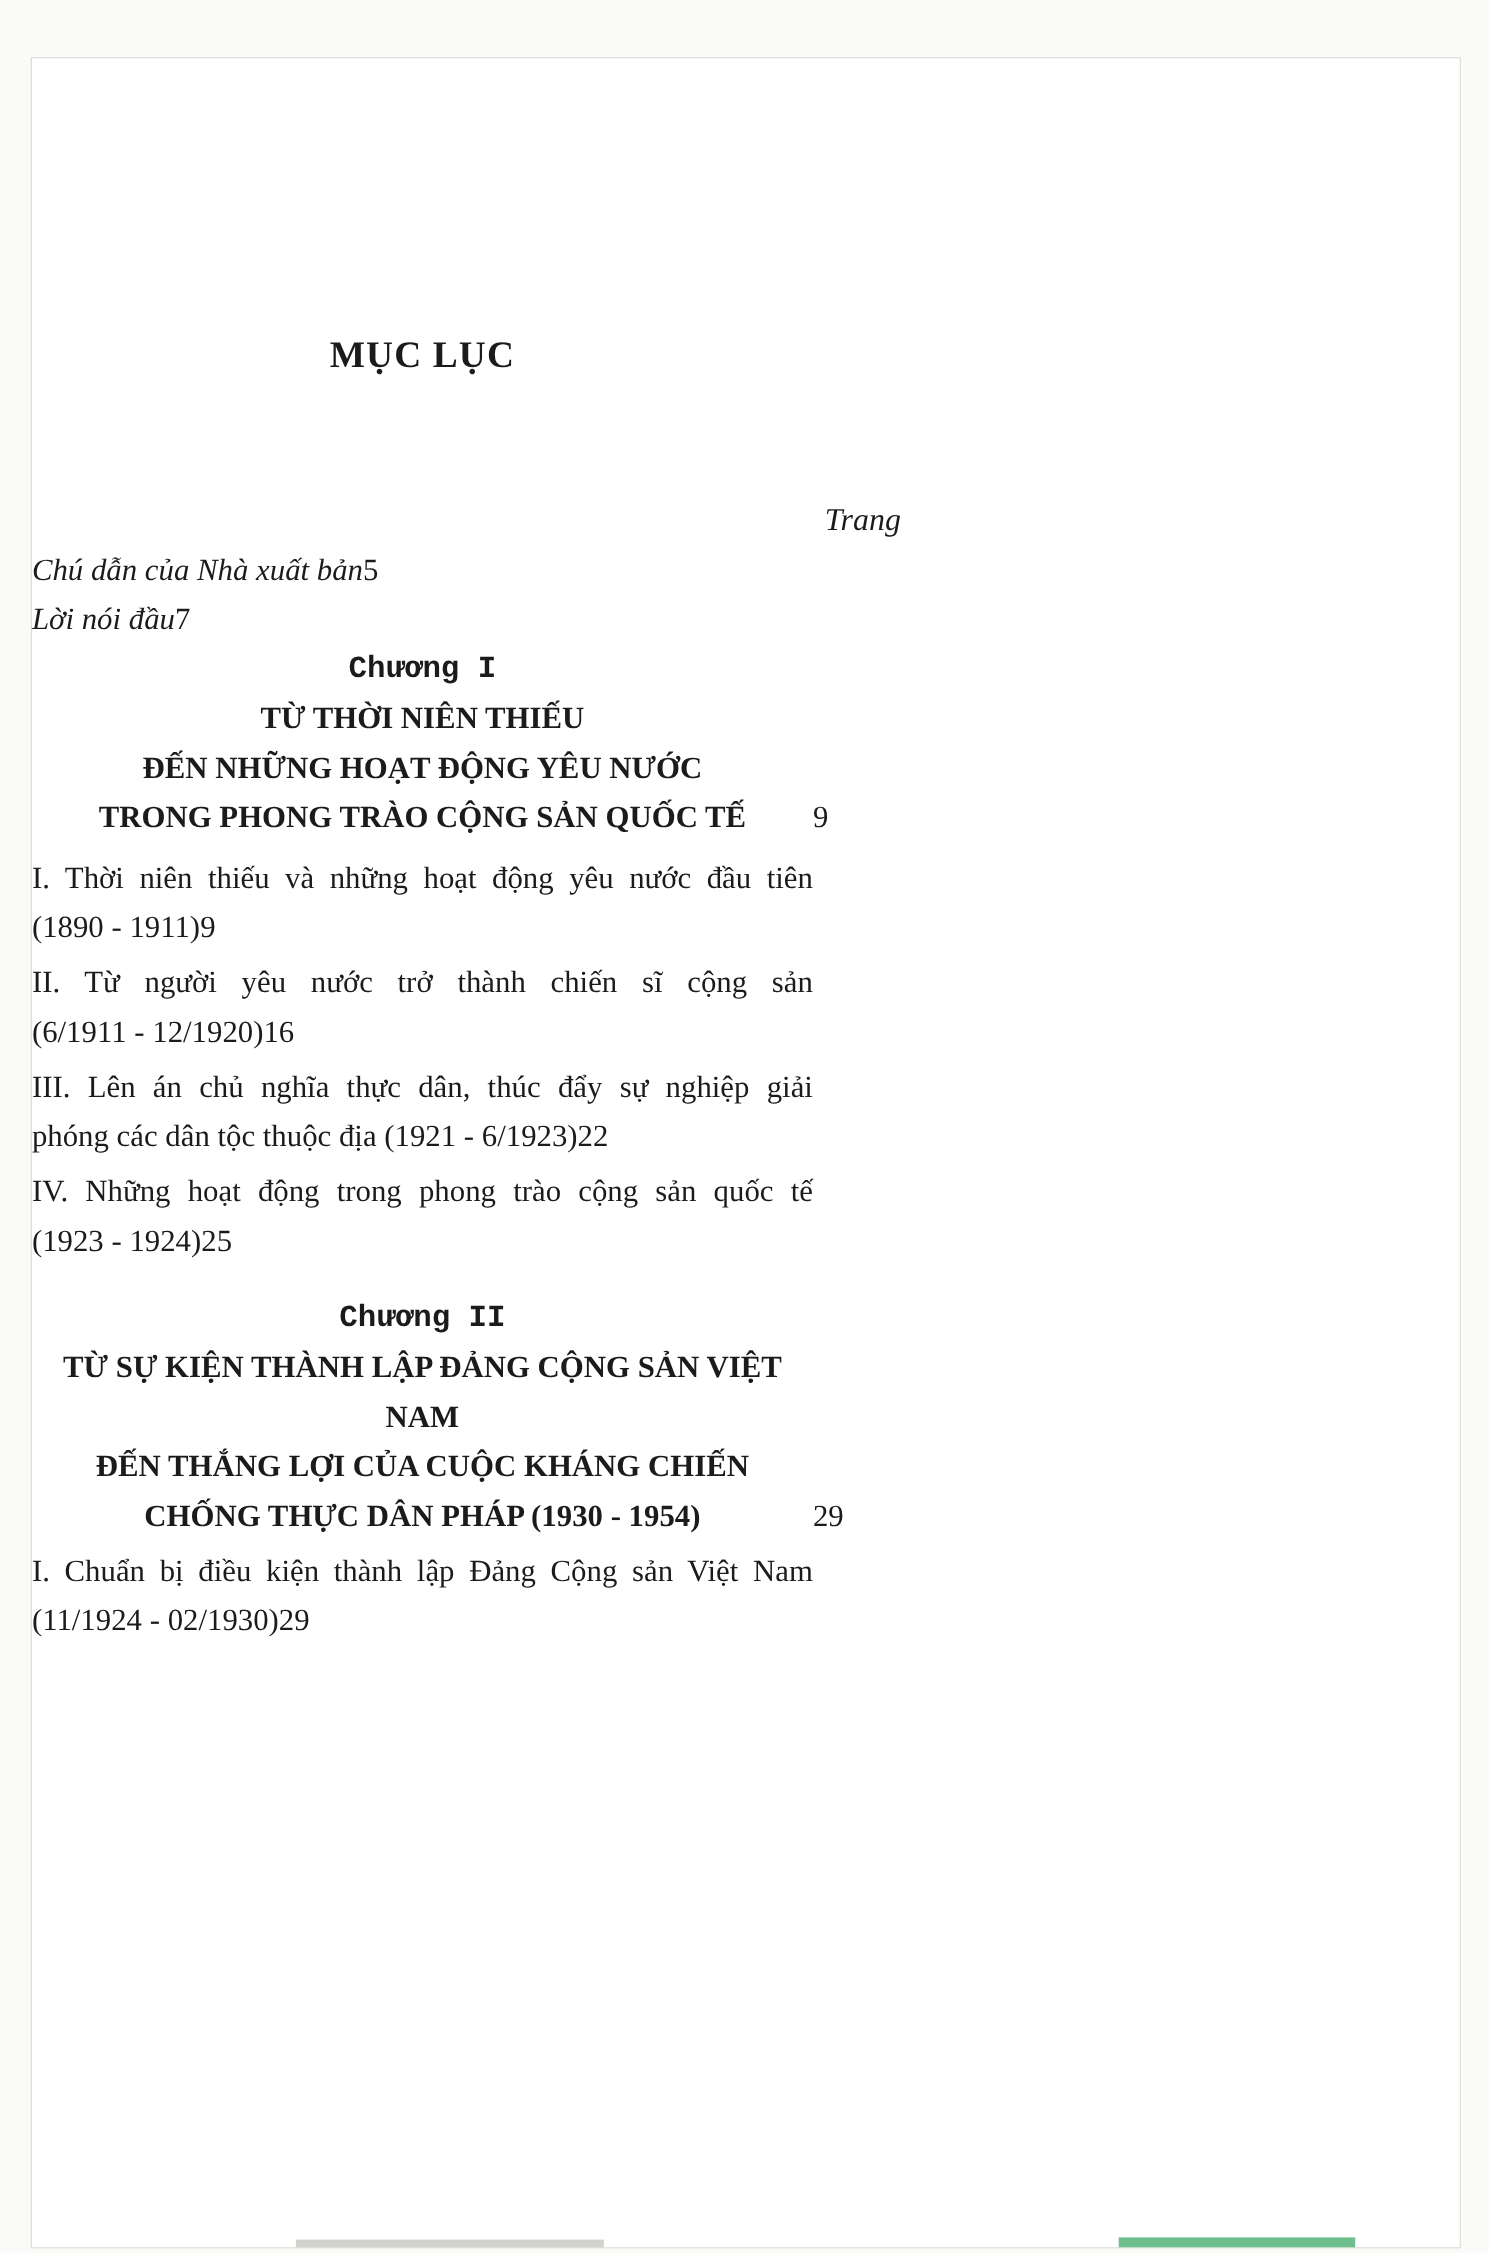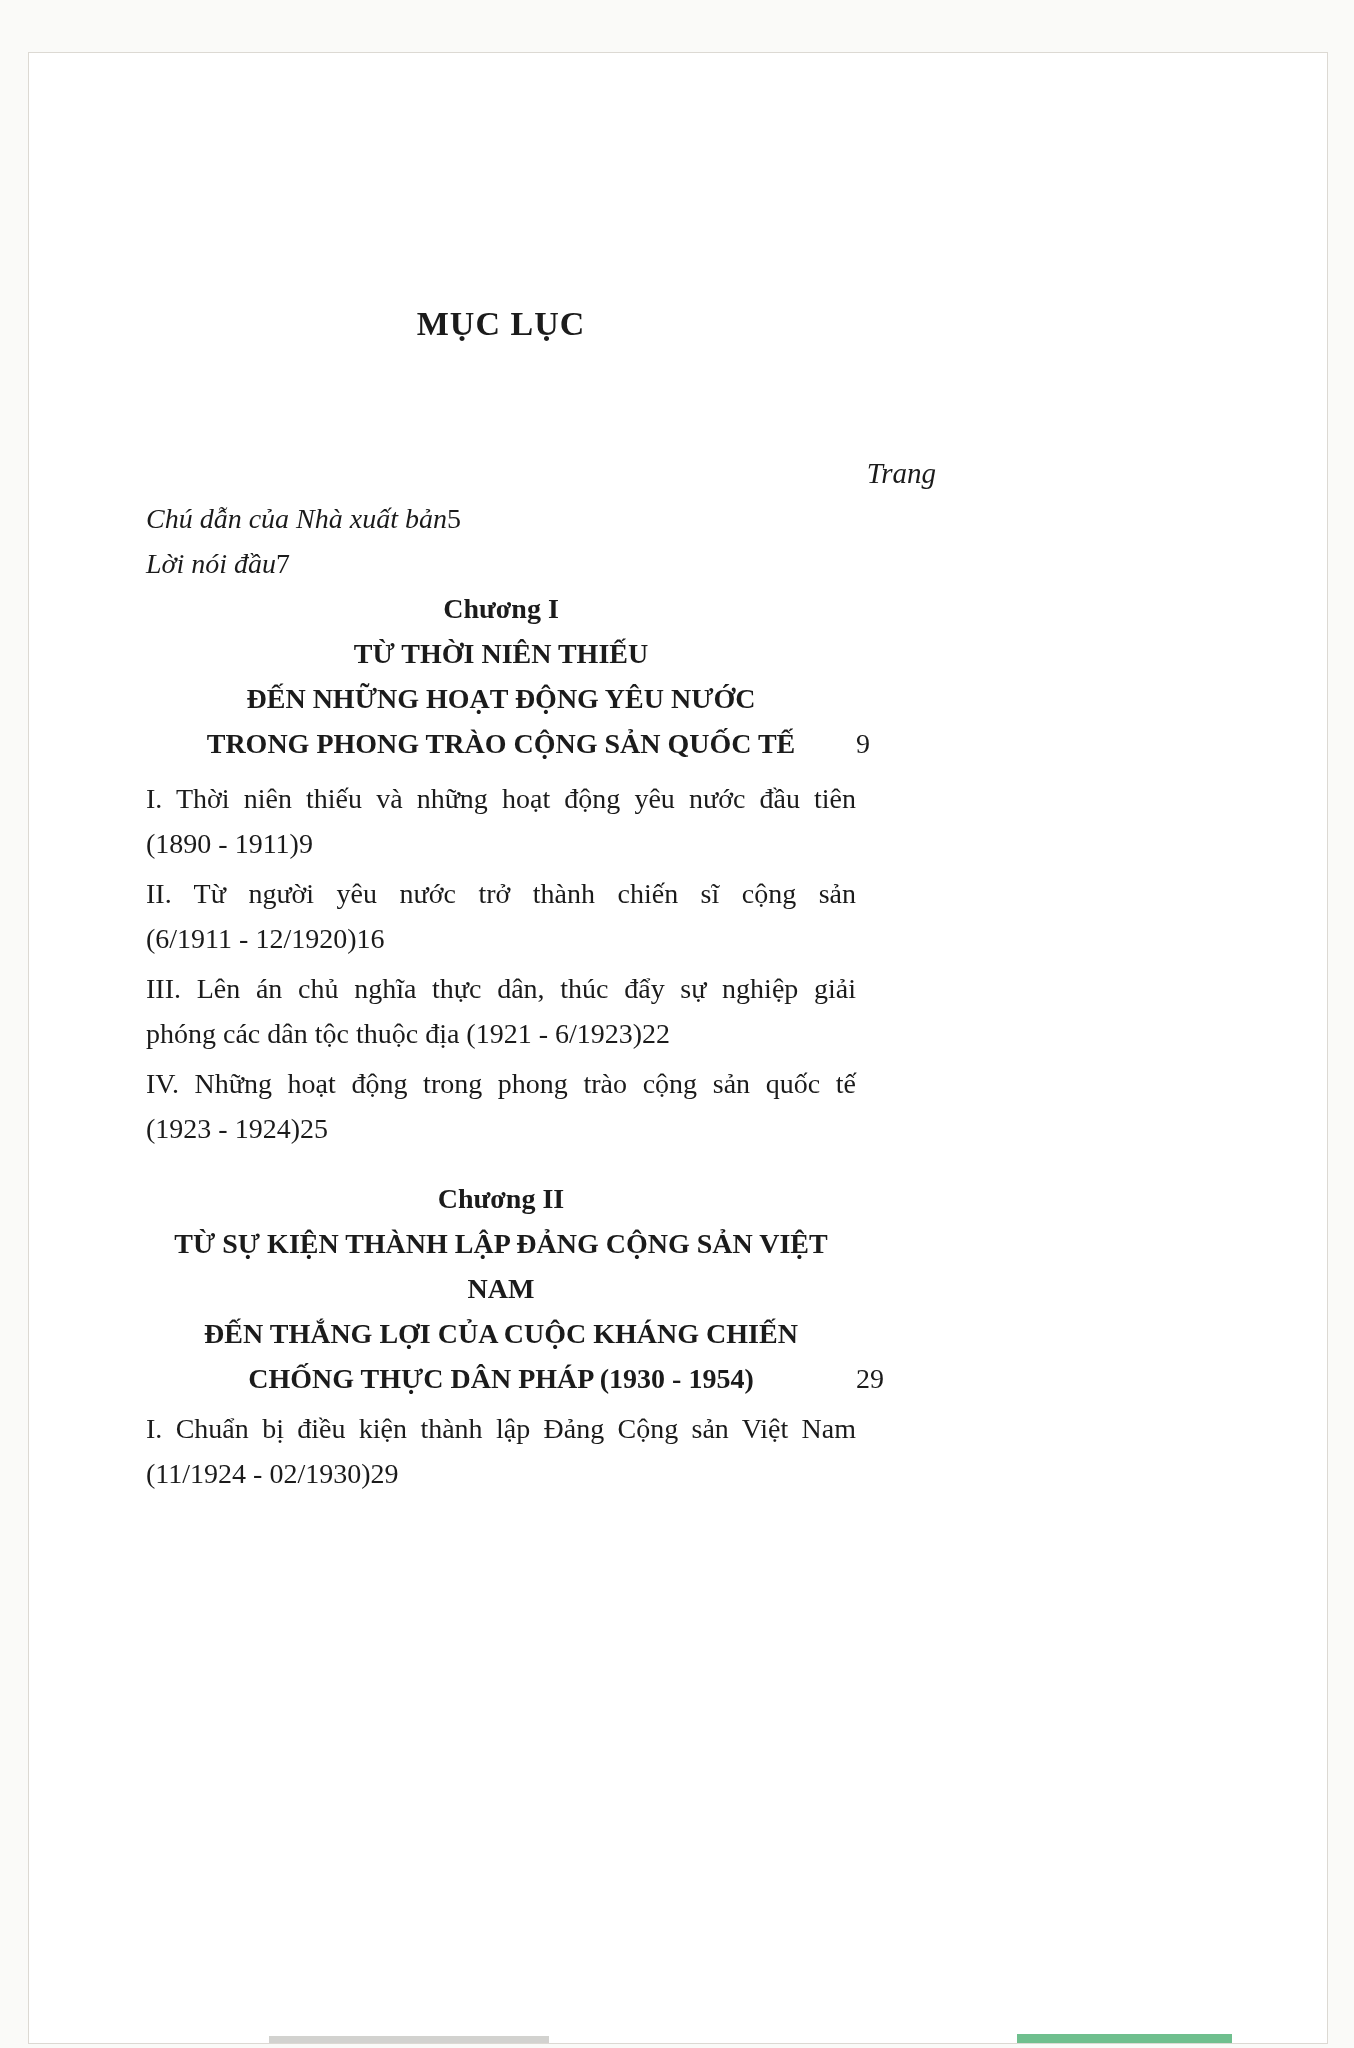--- a/index.html
+++ b/index.html
@@ -12,21 +12,20 @@
     overflow: hidden;
   }
   .sheet {
     position: absolute;
     left: 28px; right: 26px; top: 52px; bottom: 4px;
     background: #ffffff;
     border: 1px solid #dcd9d3;
   }
   .content {
     padding-top: 248px;
-    margin-left: 117px;
     width: 790px;
     font-size: 28px;
     line-height: 45px;
   }
   .toc-title {
     width: 710px;
     text-align: center;
     font-weight: bold;
     font-size: 34px;
     line-height: 46px;
@@ -44,20 +43,21 @@
     justify-content: flex-start;
     align-items: baseline;
     width: 790px;
   }
   .italic { font-style: italic; }
   .pagenum { text-align: right; white-space: nowrap; }
   .chap-head {
     width: 710px;
     text-align: center;
     font-weight: bold;
+    font-family: Liberation Mono, monospace;
   }
   .chap-head.ch2 { margin-top: 25px; }
   .chap-line {
     width: 710px;
     text-align: center;
     font-weight: bold;
   }
   .entry { margin-top: 5px; }
   .entry.first { margin-top: 10px; }
   .just {

